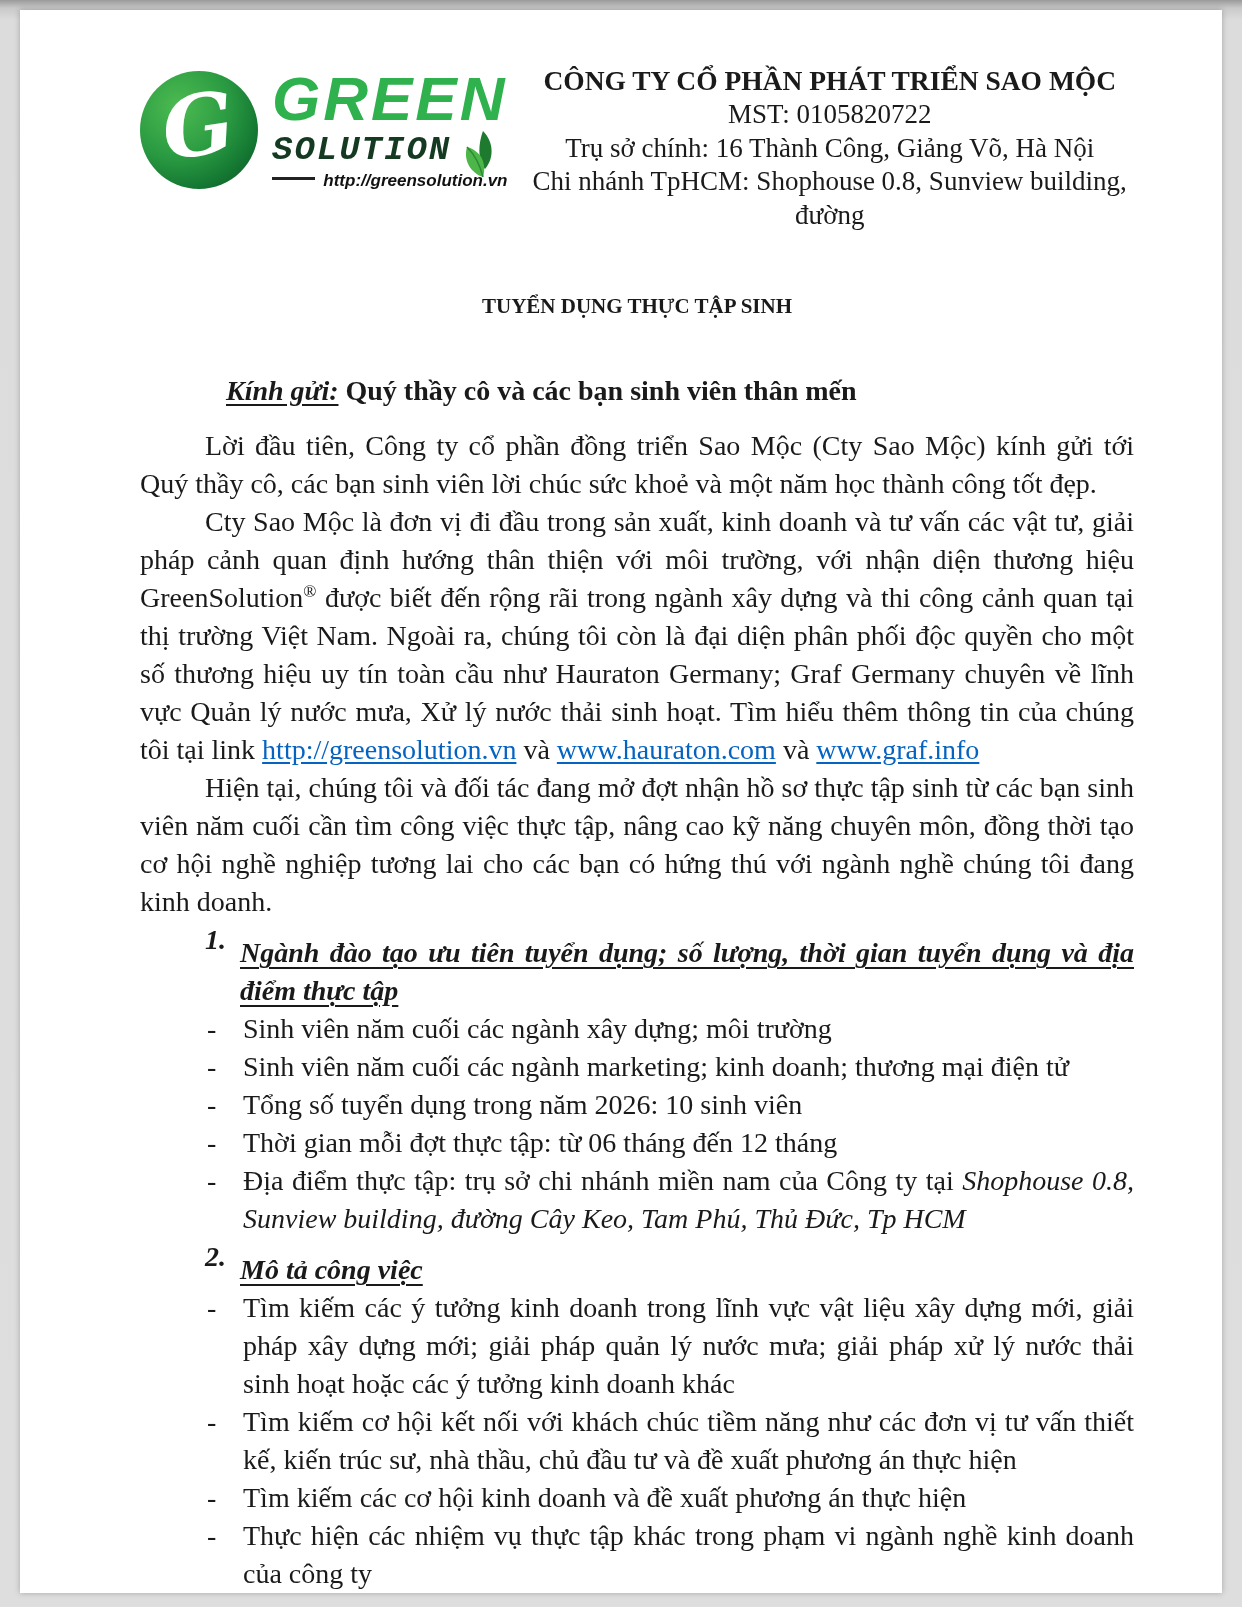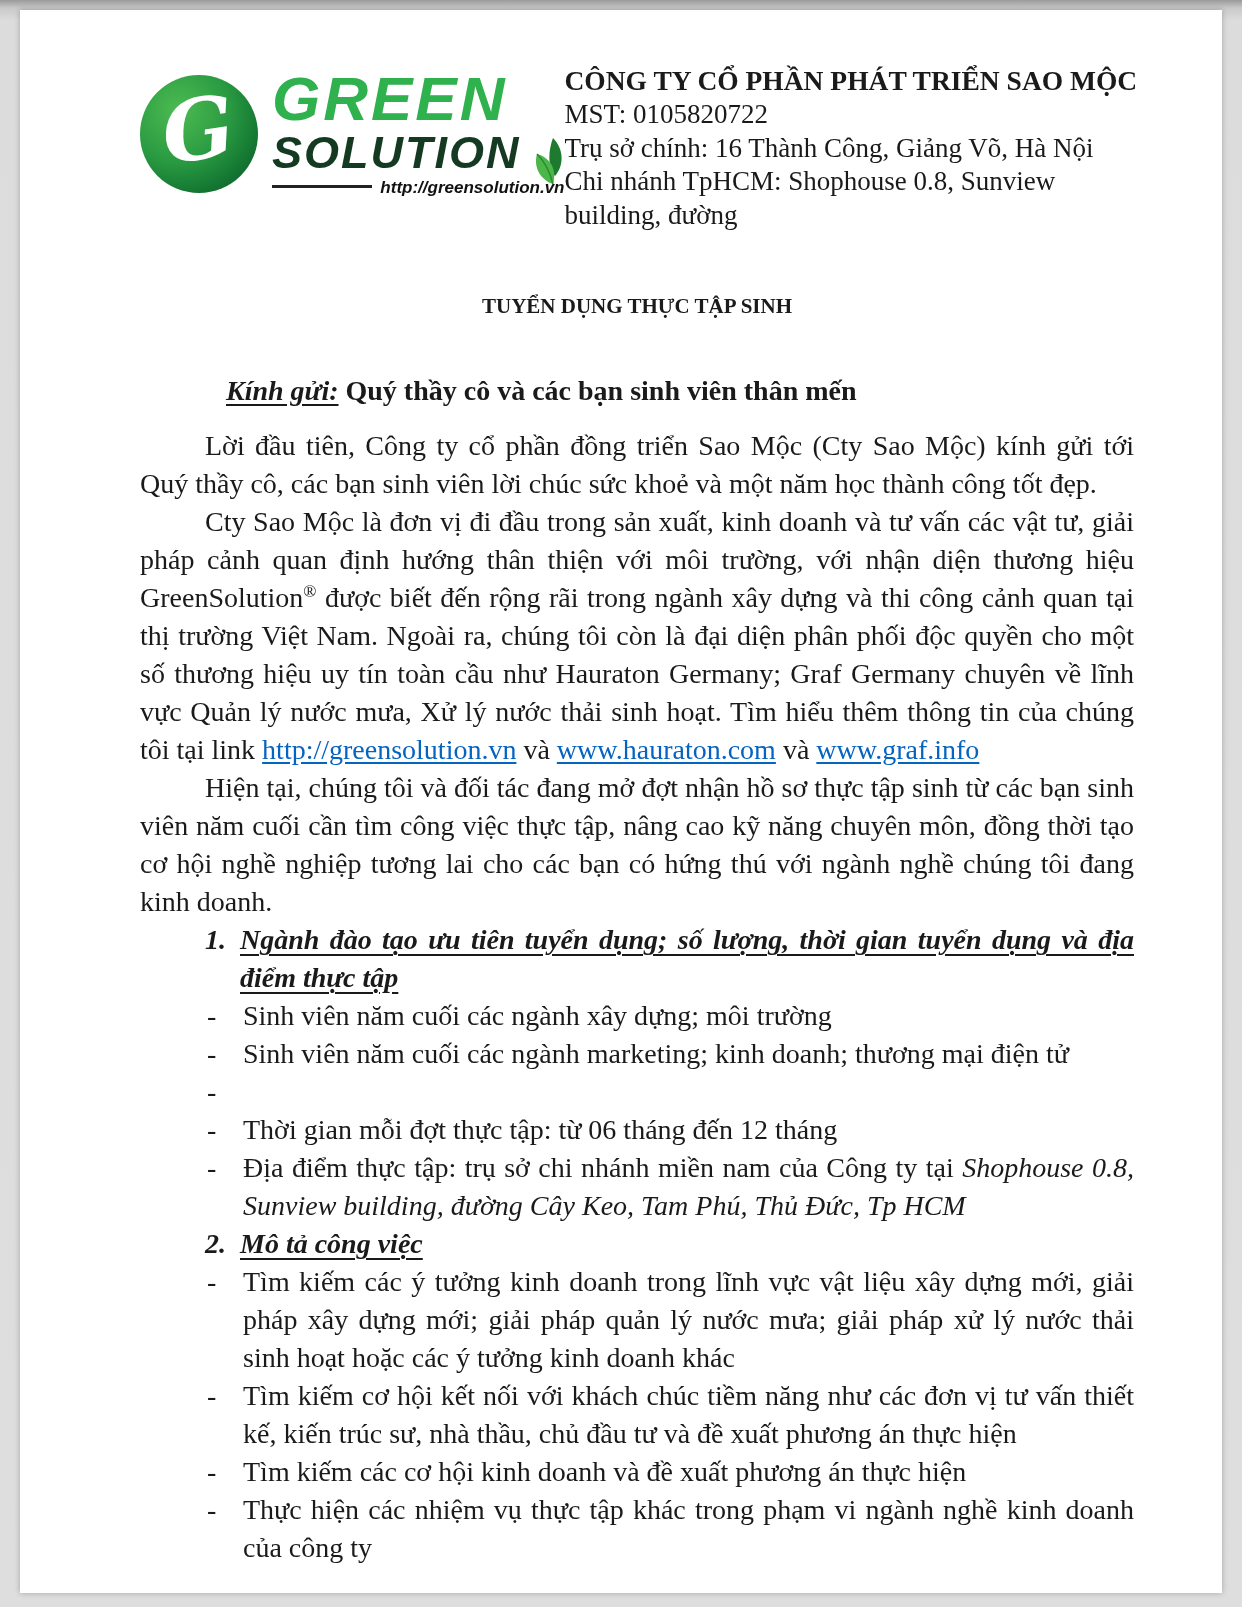--- a/index.html
+++ b/index.html
@@ -42,37 +42,37 @@
   }
   .logo-text { display: flex; flex-direction: column; }
   .logo-green {
     font-family: "Liberation Sans", sans-serif;
     font-weight: bold; font-style: italic;
     font-size: 62px; line-height: 0.95;
     color: #2fb14e; letter-spacing: 3px;
   }
   .logo-solution-row { display: flex; align-items: flex-end; }
   .logo-solution {
-    font-family: Liberation Sans, sans-serif;
+    font-family: Liberation Mono, monospace;
     font-weight: bold; font-style: italic;
-    font-size: 45px; line-height: 1.05;
+    font-size: 34px; line-height: 1.05;
     color: #153a22; letter-spacing: 2px;
   }
   .leaf-icon { margin-left: 2px; margin-bottom: -14px; }
   .logo-url-row { display: flex; align-items: center; margin-top: 2px; }
   .logo-rule { flex: 1 1 auto; border-bottom: 3px solid #222; margin-right: 8px; margin-bottom: 4px; }
   .logo-url {
     font-family: "Liberation Sans", sans-serif;
     font-weight: bold; font-style: italic;
     font-size: 17px; color: #111;
   }
 
   .company-block {
     flex: 1 1 auto;
-    text-align: left;
+    text-align: center;
     font-size: 27px;
     line-height: 1.24;
     padding-top: 2px;
     margin-right: -18px;
   }
   .company-name { font-weight: bold; font-size: 27.5px; }
 
   
   .doc-title {
     text-align: center;
@@ -105,20 +105,21 @@
 
   
   .section-heading { display: flex; font-weight: bold; font-style: italic; }
   .section-num { flex: 0 0 35px; margin-left: 65px; }
   .section-heading-text {
     flex: 1 1 auto;
     text-decoration: underline;
     text-underline-offset: 5px;
     text-decoration-thickness: 2px;
     text-align: justify;
+    margin-top: 13px;
   }
   .li { display: flex; }
   .li-dash { flex: 0 0 36px; margin-left: 67px; }
   .li-text { flex: 1 1 auto; text-align: justify; }
   .italic { font-style: italic; }
 </style>
 </head>
 <body>
 
 <div class="page">
@@ -176,20 +177,21 @@
       <div class="li">
         <span class="li-dash">-</span>
         <span class="li-text">Sinh viên năm cuối các ngành xây dựng; môi trường</span>
       </div>
       <div class="li">
         <span class="li-dash">-</span>
         <span class="li-text">Sinh viên năm cuối các ngành marketing; kinh doanh; thương mại điện tử</span>
       </div>
       <div class="li">
         <span class="li-dash">-</span>
+        <span class="li-text">Tổng số tuyển dụng trong năm 2026: 10 sinh viên</span>
       </div>
       <div class="li">
         <span class="li-dash">-</span>
         <span class="li-text">Thời gian mỗi đợt thực tập: từ 06 tháng đến 12 tháng</span>
       </div>
       <div class="li">
         <span class="li-dash">-</span>
         <span class="li-text"><span>Địa điểm thực tập: trụ sở chi nhánh miền nam của Công ty tại </span><span class="italic">Shophouse 0.8, Sunview building, đường Cây Keo, Tam Phú, Thủ Đức, Tp HCM</span></span>
       </div>
 

